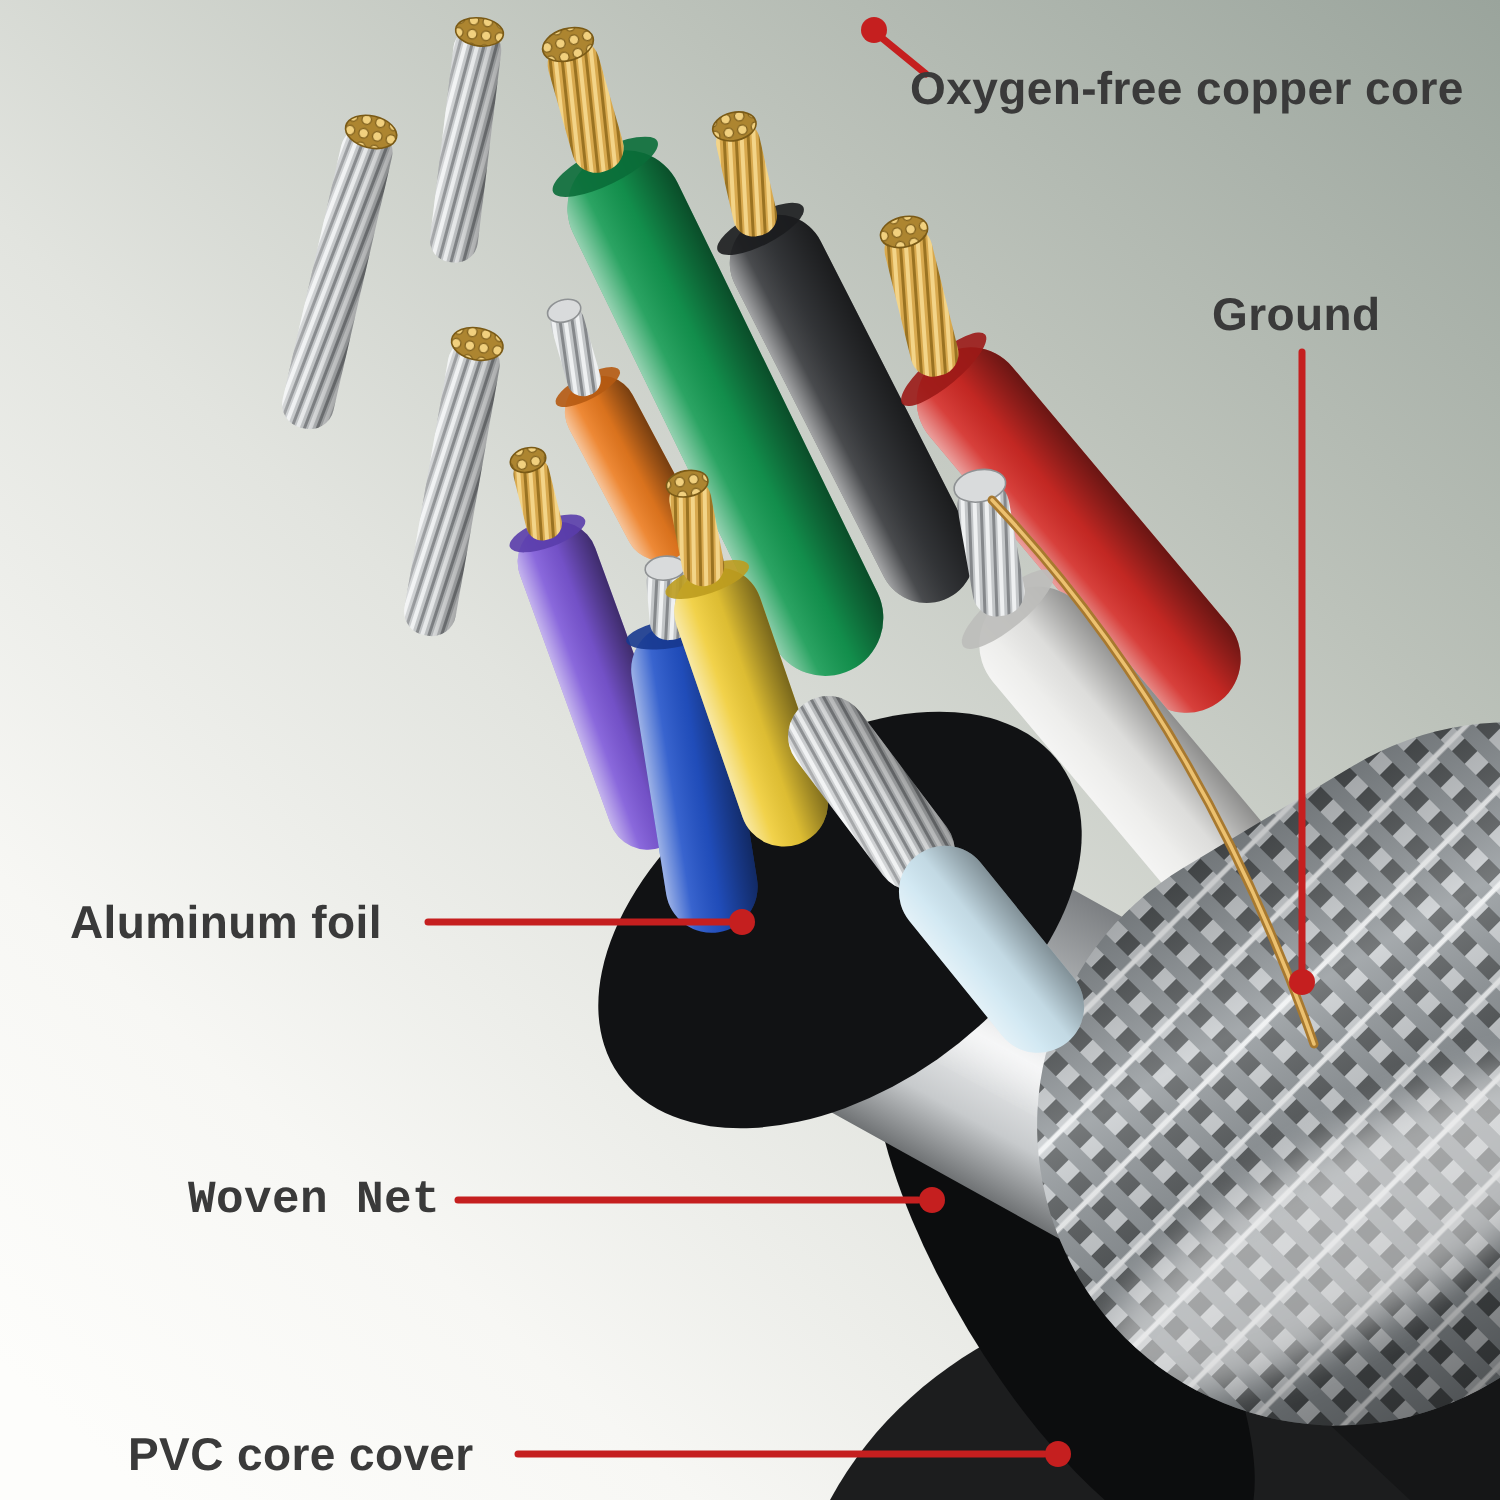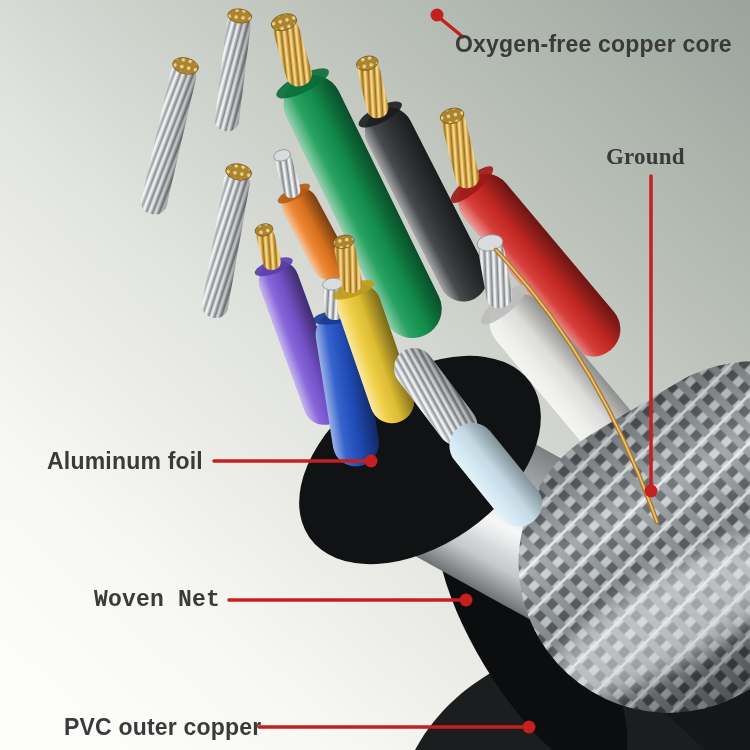--- a/index.html
+++ b/index.html
@@ -236,18 +236,18 @@
       <circle cx="466" cy="600" r="6.5" fill="#c51f1f"></circle>
     </g>
     <g>
       <line x1="259" y1="727" x2="522" y2="727" stroke="#c51f1f" stroke-width="3.5"></line>
       <circle cx="529" cy="727" r="6.5" fill="#c51f1f"></circle>
     </g>
   </g>
 </svg>
 
 <div class="callout" style="left:455px; top:31px;">Oxygen-free copper core</div>
-<div class="callout" style="left:606px; top:144px;font-family:Liberation Serif, serif;">Ground</div>
-<div class="callout" style="left:35px;  top:448px;margin-left:12px;">Aluminum foil</div>
+<div class="callout" style="left:606px; top:144px;">Ground</div>
+<div class="callout" style="left:35px;  top:448px;">Aluminum foil</div>
 <div class="callout" style="left:94px;  top:587px;font-family:Liberation Mono, monospace;">Woven Net</div>
-<div class="callout" style="left:64px;  top:714px;">PVC outer copper</div>
+<div class="callout" style="left:64px;  top:714px;">PVC core cover</div>
 
 </div>
 
 </body></html>

